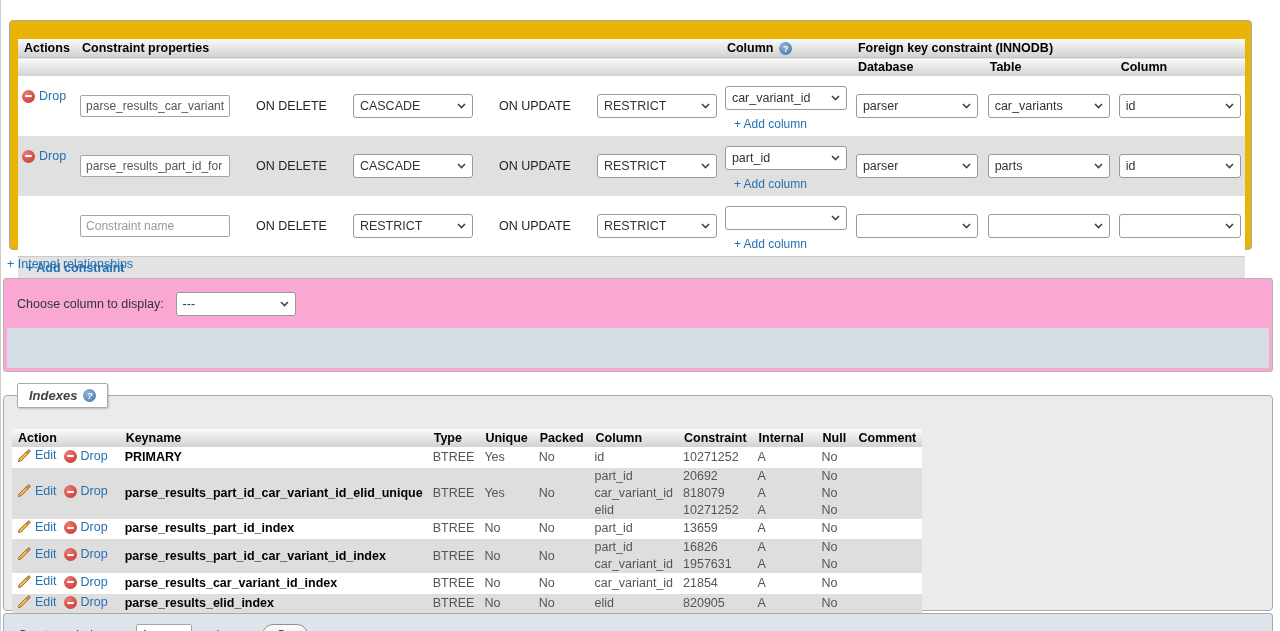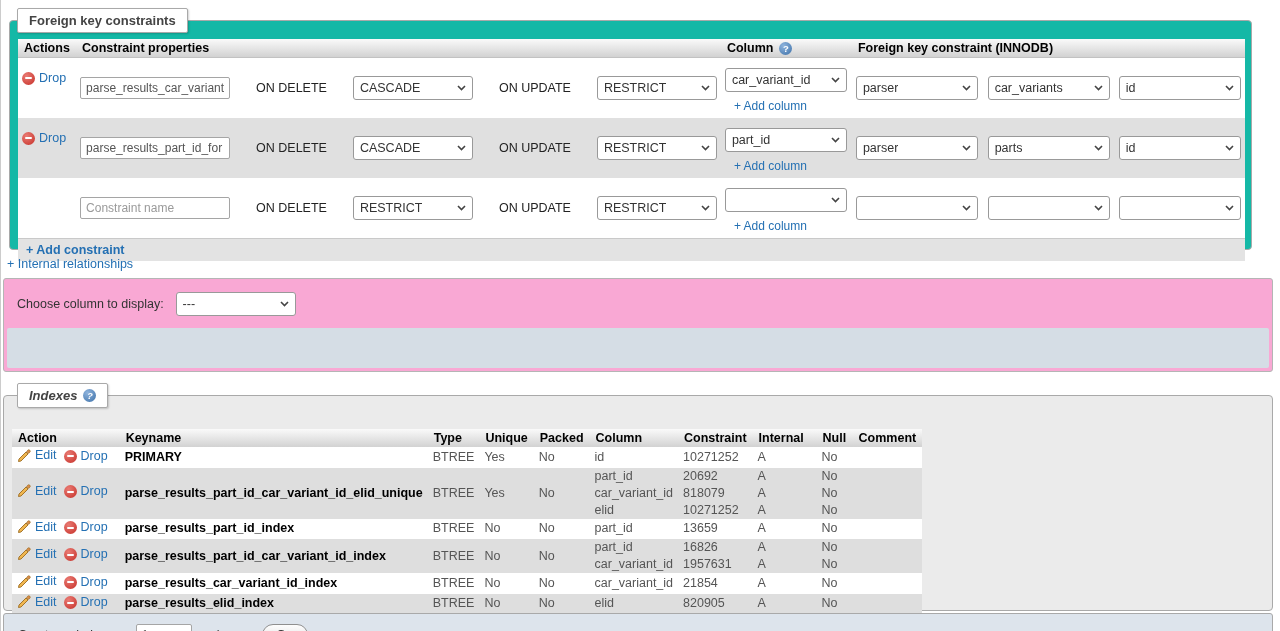--- a/index.html
+++ b/index.html
@@ -6,21 +6,21 @@
   html,body { margin:0; padding:0; }
   body {
     width:1280px; height:631px; overflow:hidden; background:#fff;
     font-family:"Liberation Sans", sans-serif; font-size:12.5px; color:#333;
   }
   .page { position:relative; width:1280px; height:631px; border-left:1px solid #ccc; overflow:hidden; }
 
   a { color:#2470b3; text-decoration:none; cursor:pointer; }
 
   
-  .fs { position:absolute; background:#14b8a6; border:1px solid #a9a9a9; border-radius:4px; }
+  .fs { position:absolute; background:#eab308; border:1px solid #a9a9a9; border-radius:4px; }
   .legend {
     position:absolute; background:#fff; border:1px solid #a9a9a9; border-radius:2px;
     padding:4px 11px; font-weight:bold; color:#444; font-size:13px; z-index:3;
     box-shadow:1px 1px 2px rgba(0,0,0,.18); display:inline-flex; align-items:center; gap:6px;
     white-space:nowrap;
   }
 
   
   .ico-drop { position:relative; display:inline-block; width:13px; height:13px; border-radius:50%;
     background:radial-gradient(circle at 35% 30%, #ea7b74, #c52f27); flex:none; }
@@ -85,23 +85,20 @@
   .go-btn { padding:3px 13px; border:1px solid #8f8f8f; border-radius:12px;
     background:linear-gradient(#fdfdfd,#dcdcdc); color:#333; font-weight:bold; font-size:12.5px; cursor:pointer; }
 
   .link-line { position:absolute; font-size:12.5px; }
 </style>
 </head>
 <body>
 
 <div class="page">
 
-  <div class="legend" style="left:16px; top:8px;">
-    <span>Foreign key constraints</span>
-  </div>
   <div class="fs" style="left:8px; top:20px; width:1243px; height:230px;">
     <table class="grid fk" cellspacing="0" style="position:absolute; left:8px; top:18px; width:1227px;">
       <colgroup>
         <col style="width:60px">
           <col style="width:606px">
           <col style="width:140px">
         <col style="width:148px">
           <col style="width:140px">
           <col style="width:133px">
       </colgroup>
@@ -109,20 +106,28 @@
         <tr class="hdr1">
           <th><span>Actions</span></th>
           <th><span>Constraint properties</span></th>
           <th>
             <span style="display:inline-flex;align-items:center;gap:6px;">
               <span>Column</span>
               <span class="ico-help">?</span>
             </span>
           </th>
           <th colspan="3"><span>Foreign key constraint (INNODB)</span></th>
+        </tr>
+        <tr class="hdr2">
+          <th></th>
+          <th></th>
+          <th></th>
+          <th><span>Database</span></th>
+          <th><span>Table</span></th>
+          <th><span>Column</span></th>
         </tr>
       </thead>
       <tbody id="fk-body">
           <tr class="row-white">
             <td class="actions"><a class="action-link">
                 <span class="ico-drop">
                   <span class="bar"></span>
                 </span>
                 <span>Drop</span>
               </a></td>

